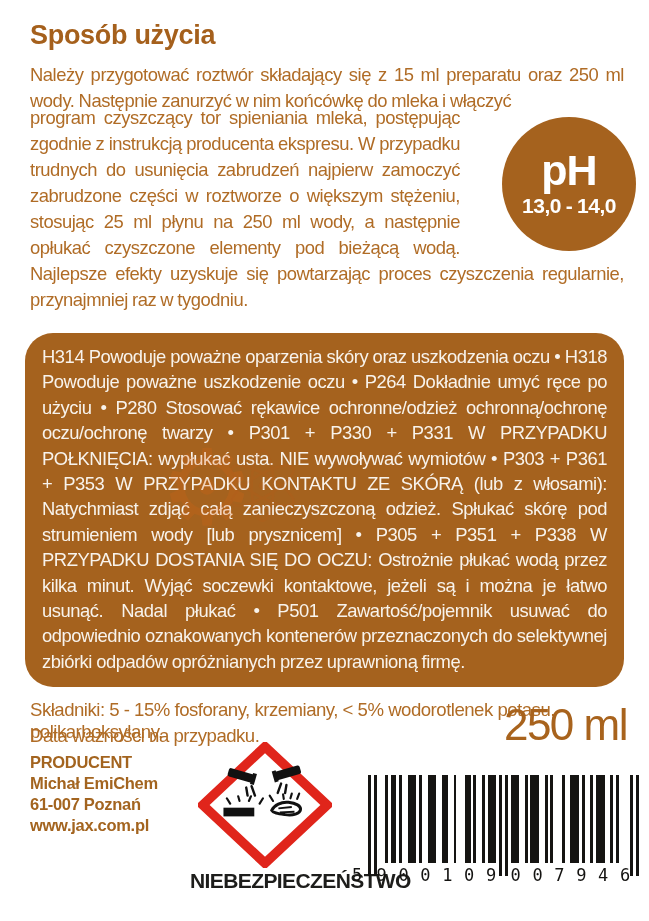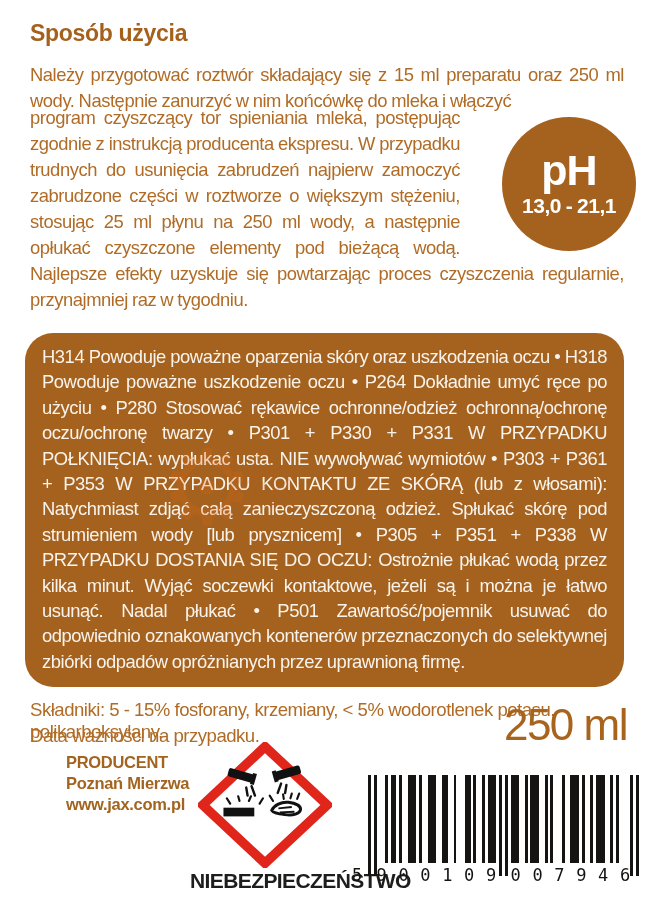--- a/index.html
+++ b/index.html
@@ -2,21 +2,21 @@
 <html><head>
 <meta charset="utf-8">
 <style>
   html,body{margin:0;padding:0;background:#ffffff;}
   body{width:649px;height:921px;position:relative;overflow:hidden;
        font-family:"Liberation Sans",sans-serif;-webkit-font-smoothing:antialiased;}
 
   .abs{position:absolute;}
 
   
-  #usage-heading{left:30px;top:20px;font-size:23px;font-weight:bold;color:#a5601c;letter-spacing:-0.3px;}
+  #usage-heading{left:30px;top:20px;font-size:27px;font-weight:bold;color:#a5601c;letter-spacing:-0.3px;}
 
   
   .para{color:#b06c26;font-size:18.4px;line-height:26px;letter-spacing:-0.45px;word-spacing:-0.5px;
         text-align:justify;}
   #para-a{left:30px;top:62px;width:594px;}
   #para-b{left:30px;top:105px;width:594px;}
 
   
   .ph-float{float:right;width:152px;height:140px;position:relative;margin-left:12px;}
   .ph-circle{position:absolute;right:-12px;top:12px;width:134px;height:134px;border-radius:50%;
@@ -41,21 +41,21 @@
              border-radius:16px;padding:6px 20px;letter-spacing:2px;}
   #watermark .atom{font-size:100px;color:rgba(190,85,20,0.33);margin-left:-22px;}
 
   
   #ingredients{left:30px;top:699px;width:600px;color:#b06c26;font-size:18.6px;letter-spacing:-0.5px;}
   #expiry{left:30px;top:725px;color:#b06c26;font-size:18.6px;letter-spacing:-0.5px;}
   #volume{right:22px;top:700px;font-size:44px;font-weight:normal;color:#a8631d;letter-spacing:-1.5px;}
 
   #producer{left:30px;top:752px;font-size:16.5px;font-weight:bold;color:#a3641f;line-height:21px;
             letter-spacing:-0.3px;}
-  #producer .producer-line{white-space:nowrap;margin-left:36px;}
+  #producer .producer-line{white-space:nowrap;}
 
   
   #pictogram{left:198px;top:742px;width:134px;height:126px;}
   #signal-word{left:190px;top:869px;font-size:21px;font-weight:bold;color:#1d1d1b;letter-spacing:-0.6px;}
 
   
   #barcode{left:352px;top:775px;width:292px;height:130px;}
   #barcode .bar{position:absolute;top:0;height:88px;background:#151412;}
   #barcode .bar.tall{height:101px;}
   .bc-digits{position:absolute;top:90px;display:flex;justify-content:space-between;
@@ -65,42 +65,43 @@
 <body>
 
 <div id="usage-heading" class="abs">Sposób użycia</div>
 
 <div id="para-a" class="abs para">Należy przygotować roztwór składający się z 15 ml preparatu oraz 250 ml wody. Następnie zanurzyć w nim końcówkę do mleka i włączyć</div>
 
 <div id="para-b" class="abs para">
   <span class="ph-float">
     <span class="ph-circle">
       <span class="ph-big">pH</span>
-      <span class="ph-range">13,0 - 21,1</span>
+      <span class="ph-range">13,0 - 14,0</span>
     </span>
   </span><span>program czyszczący tor spieniania mleka, postępując zgodnie z instrukcją producenta ekspresu. W przypadku trudnych do usunięcia zabrudzeń najpierw zamoczyć zabrudzone części w roztworze o większym stężeniu, stosując 25 ml płynu na 250 ml wody, a następnie opłukać czyszczone elementy pod bieżącą wodą. Najlepsze efekty uzyskuje się powtarzając proces czyszczenia regularnie, przynajmniej raz w tygodniu.</span>
 </div>
 
 <div id="hazard-box" class="abs">
   <span><span class="bold">H314</span><span> Powoduje poważne oparzenia skóry oraz uszkodzenia oczu • </span><span class="bold">H318</span><span> Powoduje poważne uszkodzenie oczu • </span><span class="bold">P264</span><span> Dokładnie umyć ręce po użyciu • </span><span class="bold">P280</span><span> Stosować rękawice ochronne/odzież ochronną/ochronę oczu/ochronę twarzy • </span><span class="bold">P301 + P330 + P331</span><span> W PRZYPADKU POŁKNIĘCIA: wypłukać usta. NIE wywoływać wymiotów • </span><span class="bold">P303 + P361 + P353</span><span> W PRZYPADKU KONTAKTU ZE SKÓRĄ (lub z włosami): Natychmiast zdjąć całą zanieczyszczoną odzież. Spłukać skórę pod strumieniem wody [lub prysznicem] • </span><span class="bold">P305 + P351 + P338</span><span> W PRZYPADKU DOSTANIA SIĘ DO OCZU: Ostrożnie płukać wodą przez kilka minut. Wyjąć soczewki kontaktowe, jeżeli są i można je łatwo usunąć. Nadal płukać • </span><span class="bold">P501</span><span> Zawartość/pojemnik usuwać do odpowiednio oznakowanych kontenerów przeznaczonych do selektywnej zbiórki odpadów opróżnianych przez uprawnioną firmę.</span></span>
   <div id="watermark">
     <span class="gear">⚙</span>
     <span class="atom">⚛</span>
   </div>
 </div>
 
 <div id="ingredients" class="abs">Składniki: 5 - 15% fosforany, krzemiany, &lt; 5% wodorotlenek potasu, polikarboksylany.</div>
 <div id="expiry" class="abs">Data ważności na przypadku.</div>
 
 <div id="volume" class="abs">250 ml</div>
 
 <div id="producer" class="abs">
   <div class="producer-line">PRODUCENT</div>
   <div>
-      <div class="producer-line">Poznań Mierzwa</div>
+      <div class="producer-line">Michał EmiChem</div>
+      <div class="producer-line">61-007 Poznań</div>
       <div class="producer-line">www.jax.com.pl</div>
     </div>
 </div>
 
 <div id="pictogram" class="abs">
   <svg width="134" height="126" viewBox="0 0 100 94">
     <polygon points="50,3.5 96.5,47 50,90.5 3.5,47" fill="#ffffff" stroke="#e0251b" stroke-width="7"></polygon>
 
     <g transform="rotate(16 33 26)">
       <rect x="22" y="22" width="20" height="6.5" rx="1.5" fill="#111111"></rect>

